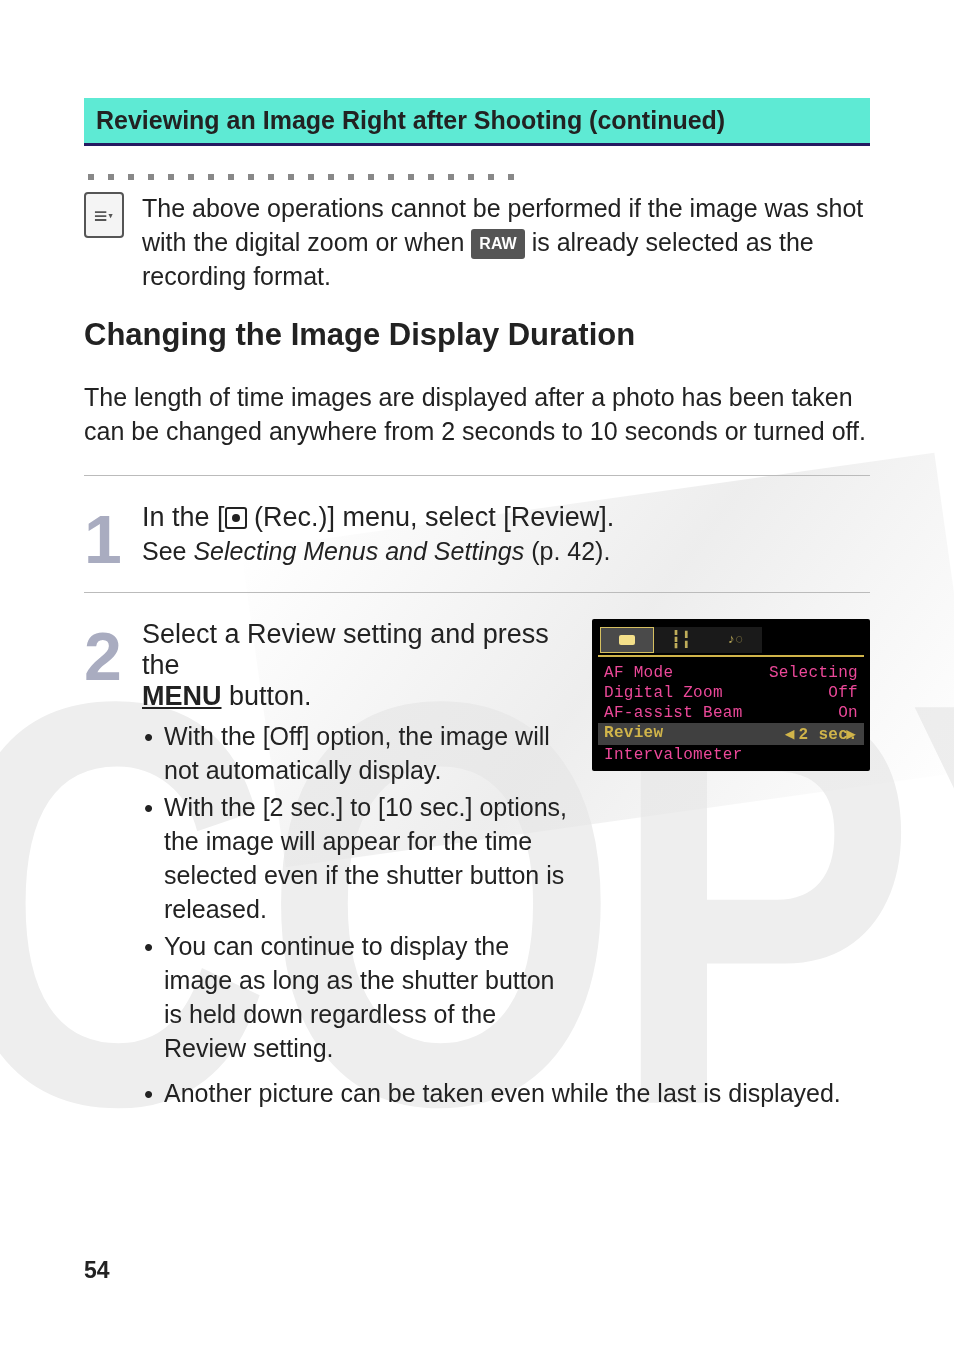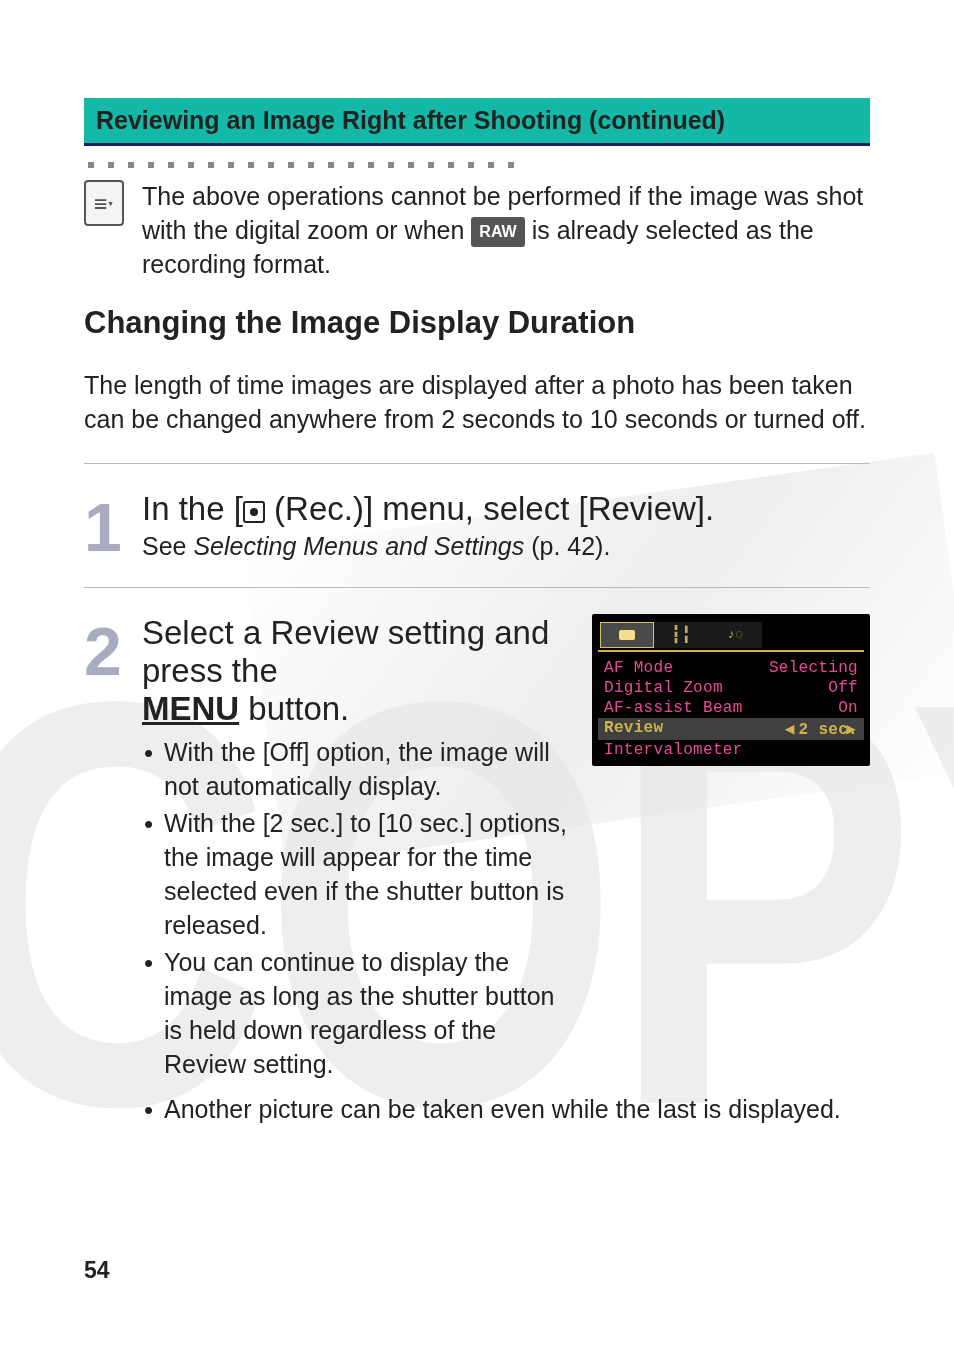--- a/index.html
+++ b/index.html
@@ -3,34 +3,34 @@
 <meta charset="utf-8">
 <style>
   * { margin: 0; padding: 0; box-sizing: border-box; }
   html, body { width: 954px; height: 1352px; background: #fff; font-family: "Helvetica Neue", Arial, sans-serif; color: #222; position: relative; }
   .page { width: 954px; height: 1352px; position: relative; overflow: hidden; }
   
   .watermark { position: absolute; top: 640px; left: -60px; font-size: 460px; font-weight: 900; color: #eee; letter-spacing: -10px; transform: scaleY(1.25); z-index: 0; user-select: none; pointer-events: none; }
   .shine { position: absolute; top: 500px; left: 260px; width: 700px; height: 320px; background: linear-gradient(135deg, rgba(255,255,255,0) 0%, rgba(230,230,230,.7) 50%, rgba(255,255,255,0) 100%); transform: rotate(-8deg); z-index: 0; pointer-events: none; }
   .content { position: relative; z-index: 1; padding: 98px 84px 0 84px; }
   
-  .sec-head { background: #14b8a6; padding: 8px 12px 8px 12px; font-weight: 800; font-size: 25px; border-bottom: 3px solid #261a61; margin-bottom: 16px; }
+  .sec-head { background: #5eead4; padding: 8px 12px 8px 12px; font-weight: 800; font-size: 25px; border-bottom: 3px solid #261a61; margin-bottom: 28px; }
   .dots { display: flex; gap: 14px; margin: 0 0 12px 4px; }
   .dots span { width: 6px; height: 6px; background: #888; border-radius: 0; display: inline-block; }
   .note-row { display: flex; gap: 18px; align-items: flex-start; margin-bottom: 24px; }
   .note-icon { width: 40px; height: 46px; border: 2px solid #555; border-radius: 4px; background: #f4f4f4; display: flex; align-items: center; justify-content: center; font-size: 22px; color: #555; font-family: monospace; flex: none; }
   .note-text { font-size: 25px; font-weight: 300; line-height: 1.35; }
   .raw-tag { display: inline-block; padding: 4px 8px; background: #555; color: #fff; font-size: 16px; font-weight: 800; border-radius: 3px; vertical-align: middle; line-height: 22px; }
   h2.sub { font-size: 31px; font-weight: 800; margin: 10px 0 23px 0; }
   .body { font-size: 25px; font-weight: 300; line-height: 1.35; margin-top: 28px; }
   hr.div { border: none; border-top: 1px solid #bbb; margin: 26px 0; }
   .step { display: flex; gap: 14px; }
   .num { font-size: 68px; font-weight: 800; color: #a9acc0; line-height: 0.7; margin-top: 14px; width: 44px; flex: none; }
   .step-body { flex: 1; }
-  .step-title { font-size: 33px; font-weight: 400; }
+  .step-title { font-size: 27px; font-weight: 400; }
   .step-title .bold { font-weight: 800; text-decoration: underline; }
   .rec-icon { display: inline-block; width: 22px; height: 22px; border: 2px solid #222; border-radius: 3px; vertical-align: -3px; position: relative; }
   .rec-icon::after { content: ""; position: absolute; width: 8px; height: 8px; background: #222; border-radius: 50%; top: 5px; left: 5px; }
   .step-desc { font-size: 25px; font-weight: 300; margin-top: 4px; }
   .step-desc em { font-style: italic; }
   .step2row { display: flex; gap: 18px; align-items: flex-start; }
   .step2text { flex: 1; }
   ul.bul { list-style: none; margin-top: 8px; }
   ul.bul > li { position: relative; padding-left: 22px; font-size: 25px; font-weight: 300; line-height: 1.35; margin-bottom: 4px; }
   ul.bul > li::before { content: "•"; position: absolute; left: 2px; top: 0; font-size: 26px; }

